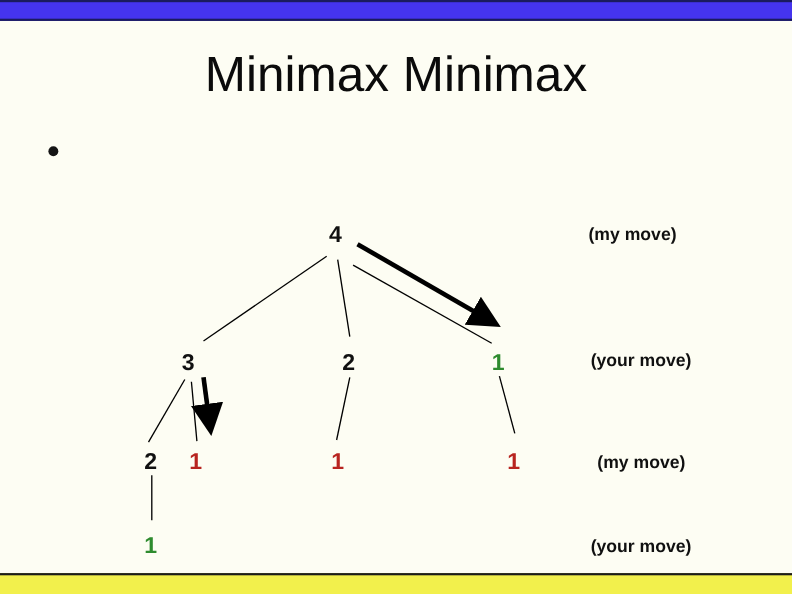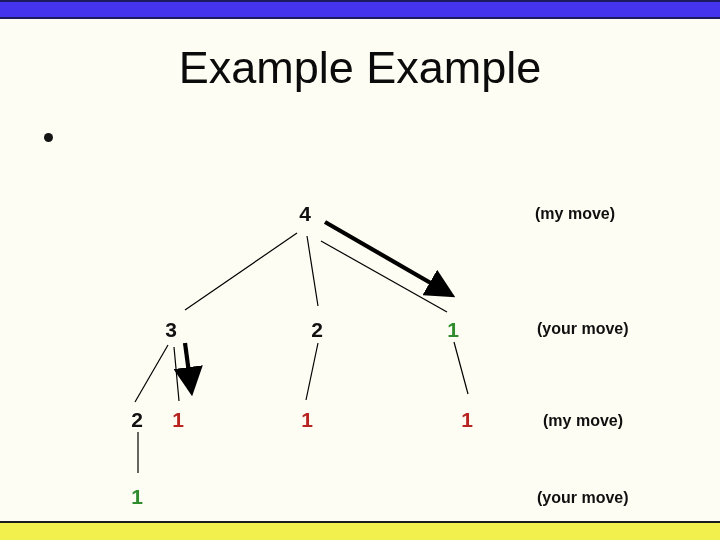--- a/index.html
+++ b/index.html
@@ -37,21 +37,21 @@
     position:absolute;font-size:16px;font-weight:bold;color:#101010;
     line-height:20px;white-space:nowrap;
   }
   .edges-svg{position:absolute;left:0;top:0;width:720px;height:540px;}
 </style>
 </head>
 <body style="background: rgb(253, 253, 243);">
 
 <div class="top-bar" style="background: rgb(69, 52, 238);"></div>
 
-<div class="slide-title">Example Example</div>
+<div class="slide-title">Minimax Minimax</div>
 
 <div class="bullet-line">
   <span class="bullet-dot"></span>
 </div>
 
 <svg class="edges-svg" viewBox="0 0 720 540">
   <defs>
     <marker id="arrowhead" markerWidth="7" markerHeight="7" refX="5" refY="3.5" orient="auto">
       <path d="M0,0 L7,3.5 L0,7 Z" fill="#000"></path>
     </marker>

